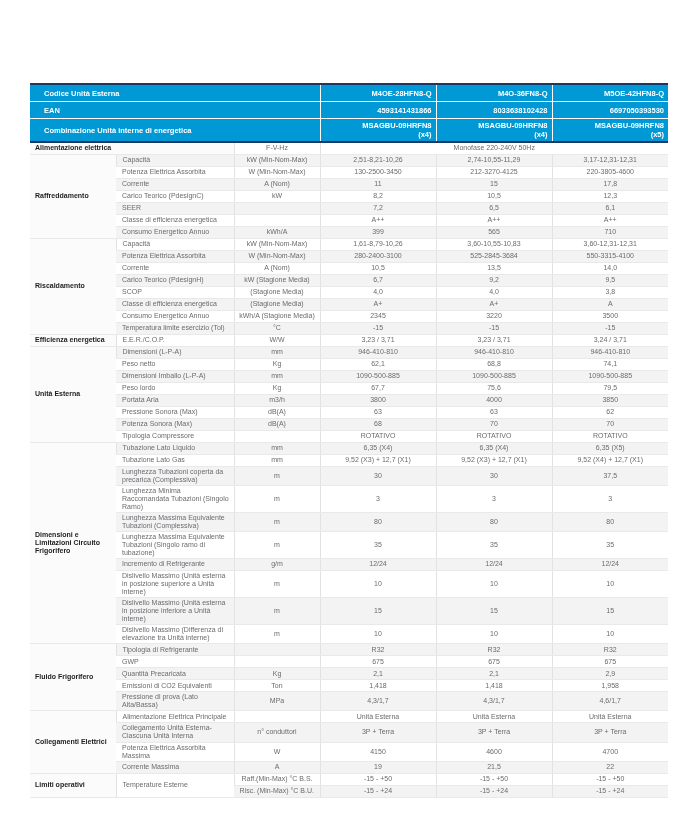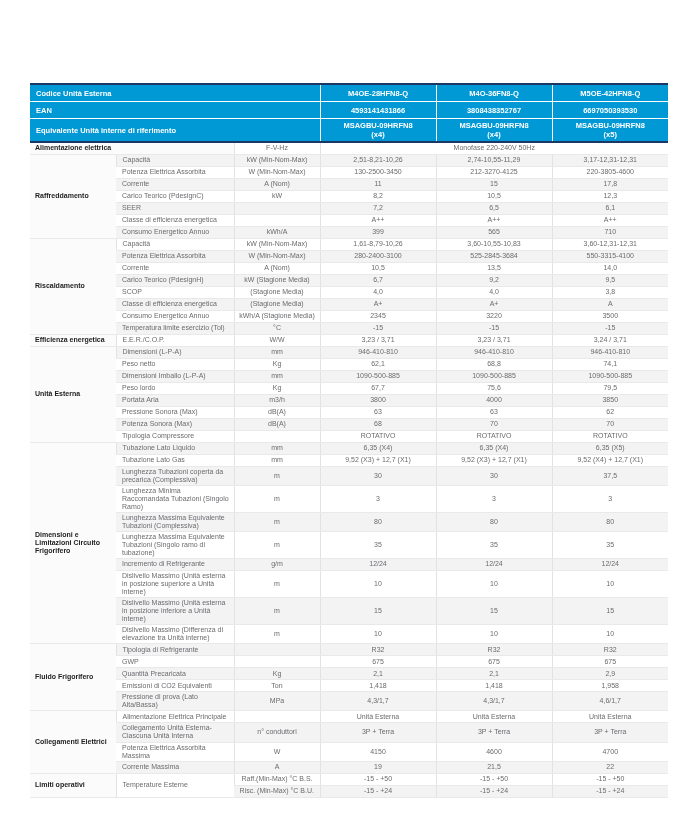--- a/index.html
+++ b/index.html
@@ -17,27 +17,27 @@
     -webkit-text-size-adjust:none;
   }
   .sheet{position:absolute;left:30px;top:83px;width:638px;}
   table{
     border-collapse:collapse;table-layout:fixed;width:638px;
     border-top:2px solid var(--navy);
     border-bottom:1px solid var(--navy);
   }
   thead th{
     background:var(--cyan);color:#ffffff;font-weight:bold;font-size:7.5px;
-    padding:2px 4px;line-height:1.2;text-align:center;vertical-align:middle;
+    padding:2px 4px;line-height:1.2;text-align:right;vertical-align:middle;
     border-left:1px solid rgba(255,255,255,.75);
     border-top:1px solid rgba(255,255,255,.55);
     height:12px;overflow:hidden;
   }
   thead tr:first-child th{border-top:none;}
-  thead th.hlabel{text-align:left;padding-left:6px;border-left:none;}
+  thead th.hlabel{text-align:left;padding-left:14px;border-left:none;}
   thead tr:last-child th{border-bottom:2px solid var(--navy);}
   tbody tr{height:12px;}
   tbody td{
     font-size:7px;color:var(--txt);line-height:1.15;
     padding:1px 4px;text-align:center;vertical-align:middle;
     border-bottom:1px solid #e9e9e9;border-left:1px solid var(--grid);
     overflow:hidden;word-wrap:break-word;
   }
   tbody td:first-child{border-left:none;}
   tbody td.sec{
@@ -63,25 +63,25 @@
     <thead>
         <tr>
           <th class="hlabel" colspan="3">Codice Unità Esterna</th>
           <th>M4OE-28HFN8-Q</th>
           <th>M4O-36FN8-Q</th>
           <th>M5OE-42HFN8-Q</th>
         </tr>
         <tr>
           <th class="hlabel" colspan="3">EAN</th>
           <th>4593141431866</th>
-          <th>3808438352767</th>
+          <th>8033638102428</th>
           <th>6697050393530</th>
         </tr>
         <tr>
-          <th class="hlabel" colspan="3">Equivalente Unità interne di riferimento</th>
+          <th class="hlabel" colspan="3">Combinazione Unità interne di energetica</th>
           <th>MSAGBU-09HRFN8<br>(x4)</th>
           <th>MSAGBU-09HRFN8<br>(x4)</th>
           <th>MSAGBU-09HRFN8<br>(x5)</th>
         </tr>
       </thead>
     <tbody id="spec-body">
         <tr>
           <td class="sec" rowspan="1" colspan="2">Alimentazione elettrica</td>
           <td class="unit stripe">F-V-Hz</td>
           <td colspan="3" class="val stripe">Monofase 220-240V 50Hz</td>

